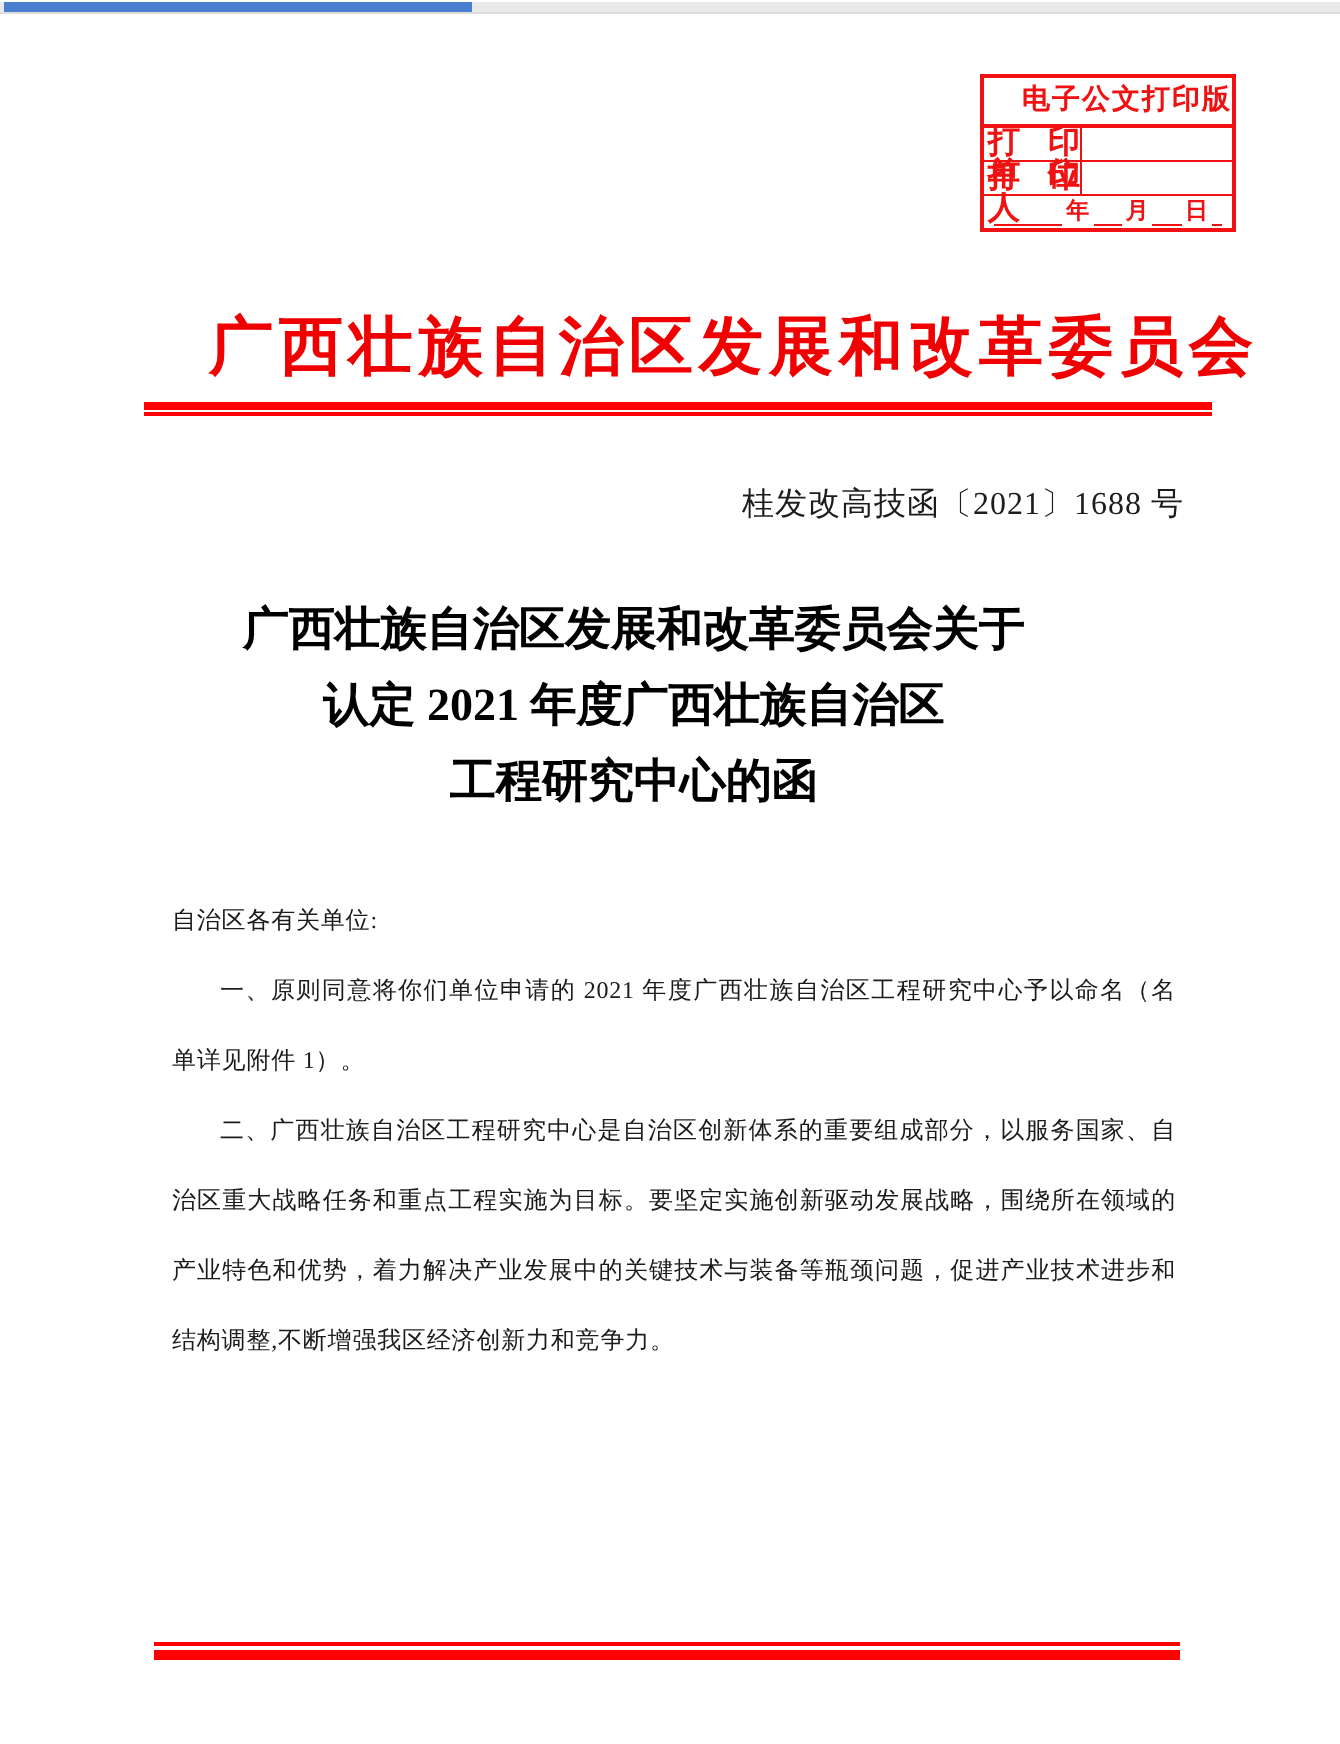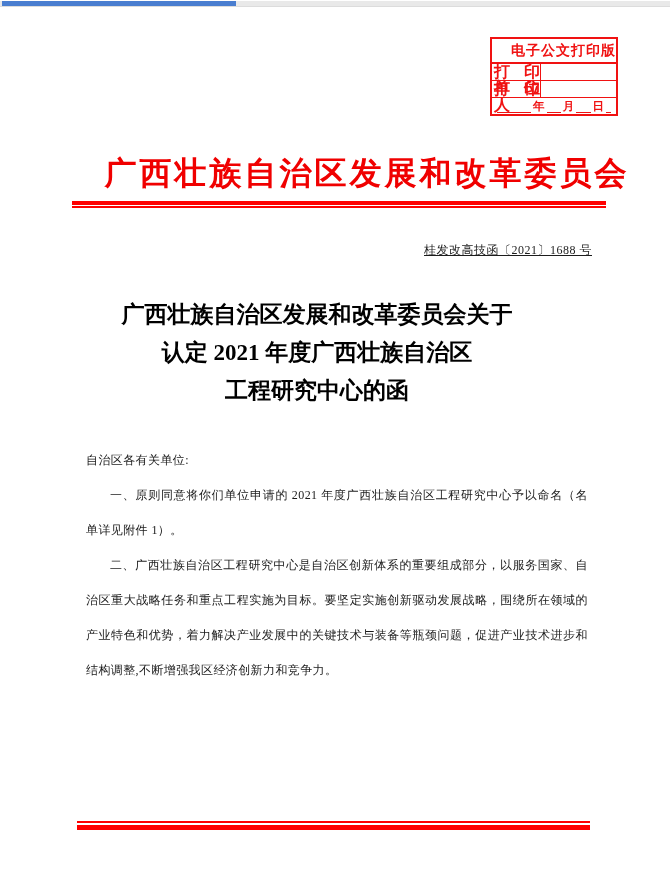--- a/index.html
+++ b/index.html
@@ -45,22 +45,22 @@
     color:#f00000;font-weight:bold;font-size:32px;letter-spacing:3px;
     white-space:nowrap;
     padding-left:32px;
   }
   .rule-top{position:absolute;top:201px;left:72px;width:534px;}
   .rule-top .thick{height:4px;background:#fe0000;}
   .rule-top .gap{height:1px;background:#ffffff;}
   .rule-top .thin{height:2px;background:#fe0000;}
   
   .doc-number{
-    position:absolute;top:242px;right:78px;font-size:12px;color:#1c1c1c;
-    letter-spacing:0.5px;white-space:nowrap;text-decoration:underline;
+    position:absolute;top:242px;right:78px;font-size:16px;color:#1c1c1c;
+    letter-spacing:0.5px;white-space:nowrap;
   }
   
   .doc-title{
     position:absolute;top:296px;left:0;width:634px;text-align:center;
     font-weight:bold;color:#000;font-size:23px;line-height:38px;
   }
   
   .body-text{
     position:absolute;top:443px;left:86px;width:502px;
     font-size:12px;line-height:35px;color:#1b1b1b;

